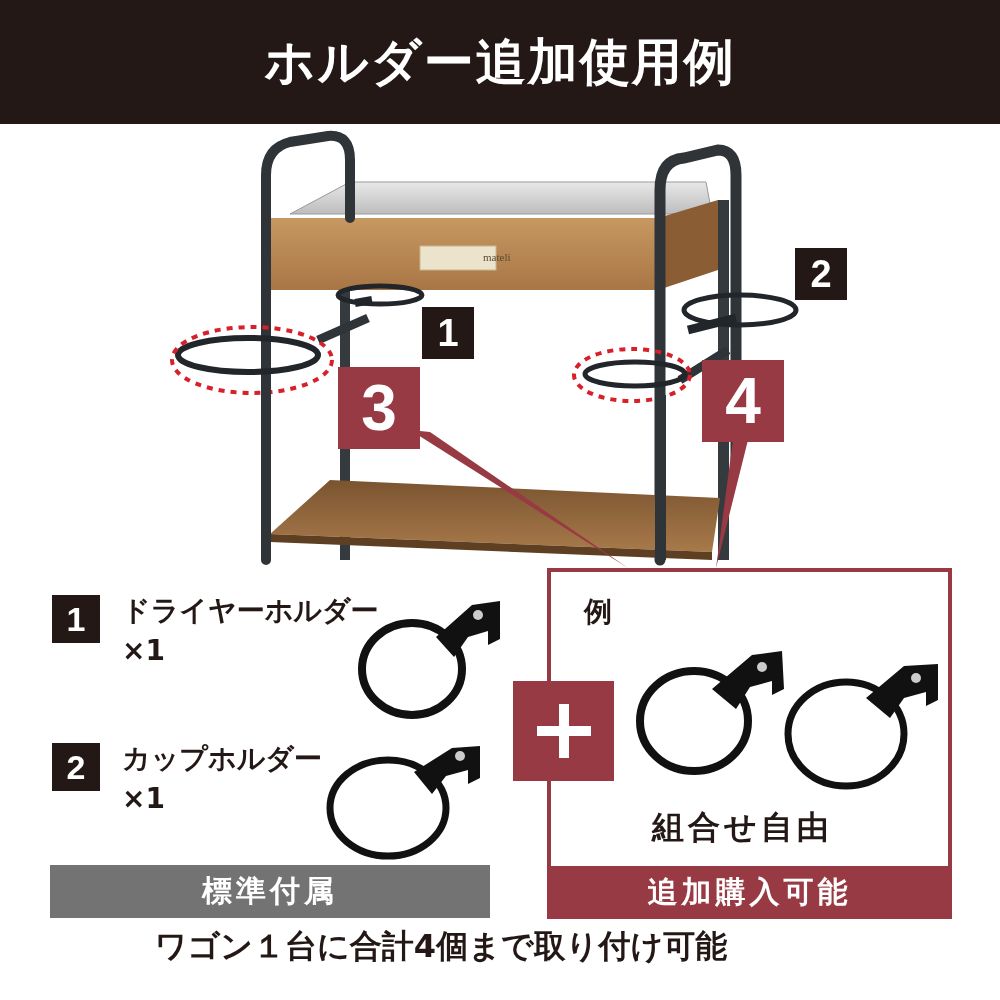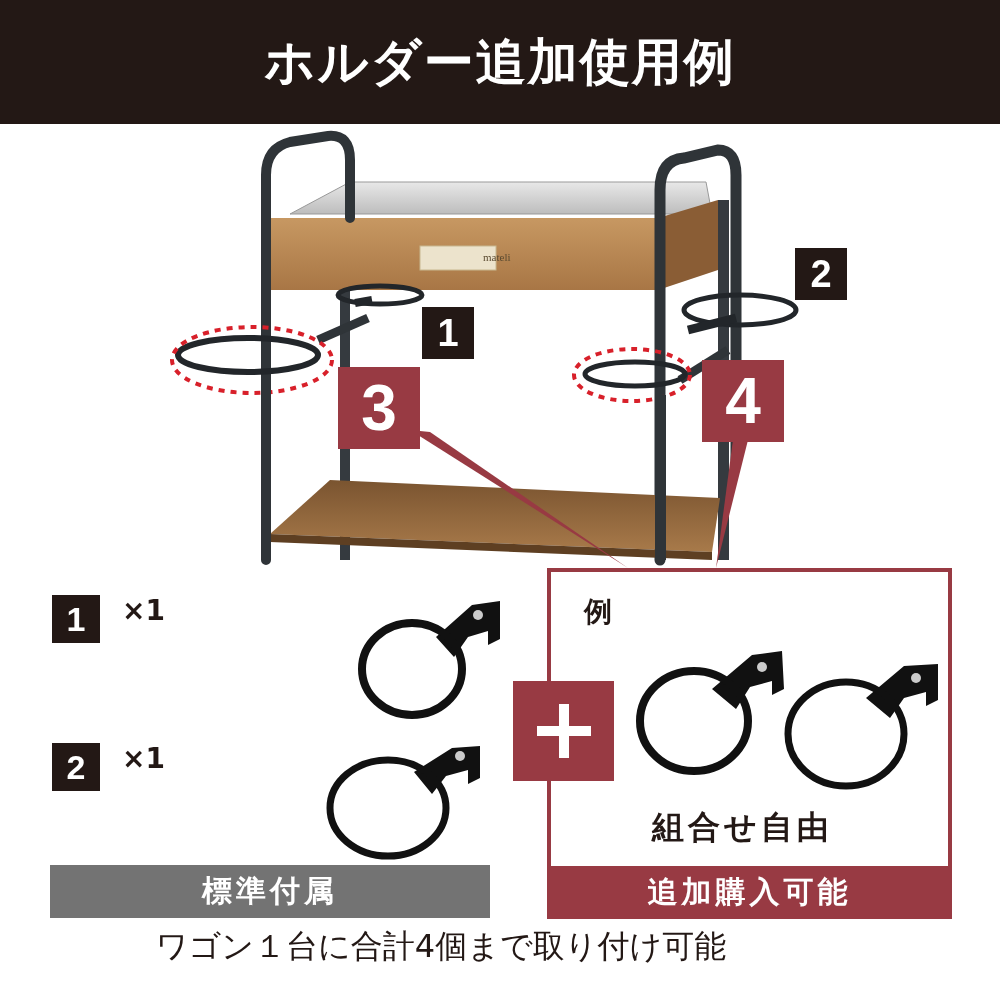--- a/index.html
+++ b/index.html
@@ -27,21 +27,21 @@
 
   .opt-box { position: absolute; left: 547px; top: 568px; width: 405px; height: 351px; border: 4px solid #983a43; background: #fff; }
   .opt-bar { position: absolute; left: 547px; top: 866px; width: 405px; height: 53px; background: #983a43;
     display: flex; align-items: center; justify-content: center; color: #fff; font-size: 30px; font-weight: bold; letter-spacing: 4px; }
   .opt-example { position: absolute; left: 584px; top: 593px; font-size: 28px; font-weight: bold; }
   .opt-free { position: absolute; left: 652px; top: 806px; font-size: 32px; font-weight: bold; letter-spacing: 4px; }
 
   .plus-box { position: absolute; left: 513px; top: 681px; width: 101px; height: 100px; background: #983a43;
     display: flex; align-items: center; justify-content: center; }
 
-  .footer-note { position: absolute; left: 0; top: 925px; width: 882px; text-align: center; font-size: 32px; font-weight: normal; }
+  .footer-note { position: absolute; left: 0; top: 925px; width: 882px; text-align: center; font-size: 32px; font-weight: bold; }
 
   .holder { position: absolute; }
 </style>
 </head>
 <body>
 
 <div class="header">
   <div class="header-title">ホルダー追加使用例</div>
 </div>
 
@@ -104,26 +104,28 @@
   <div class="num-badge num-dark" style="left:422px;top:183px;">1</div>
   <div class="num-badge num-dark" style="left:795px;top:124px;">2</div>
   <div class="num-badge num-red" style="left:338px;top:243px;">3</div>
   <div class="num-badge num-red" style="left:702px;top:236px;">4</div>
   <div style="position:absolute;left:436px;top:127px;font-size:11px;color:#5a4a30;font-family:'Liberation Serif',serif;margin-left:47px;">mateli</div>
 </div>
 
 <div class="std-item" style="left:52px;top:595px;">
   <div class="num-badge num-dark">1</div>
   <div class="std-text">
+    <div>ドライヤーホルダー</div>
     <div>×1</div>
   </div>
 </div>
 <div class="std-item" style="left:52px;top:743px;">
   <div class="num-badge num-dark">2</div>
   <div class="std-text">
+    <div>カップホルダー</div>
     <div>×1</div>
   </div>
 </div>
 
 <svg class="holder" style="left:350px;top:595px;" width="160" height="130">
   <path d="M86 42 L122 10 L150 6 L150 44 L138 50 L138 36 L118 42 L104 62 Z" fill="#111"></path>
   <circle cx="128" cy="20" r="5" fill="#ccc"></circle>
   <ellipse cx="62" cy="74" rx="50" ry="46" fill="none" stroke="#111" stroke-width="8"></ellipse>
 </svg>
 <svg class="holder" style="left:322px;top:742px;" width="170" height="118">

